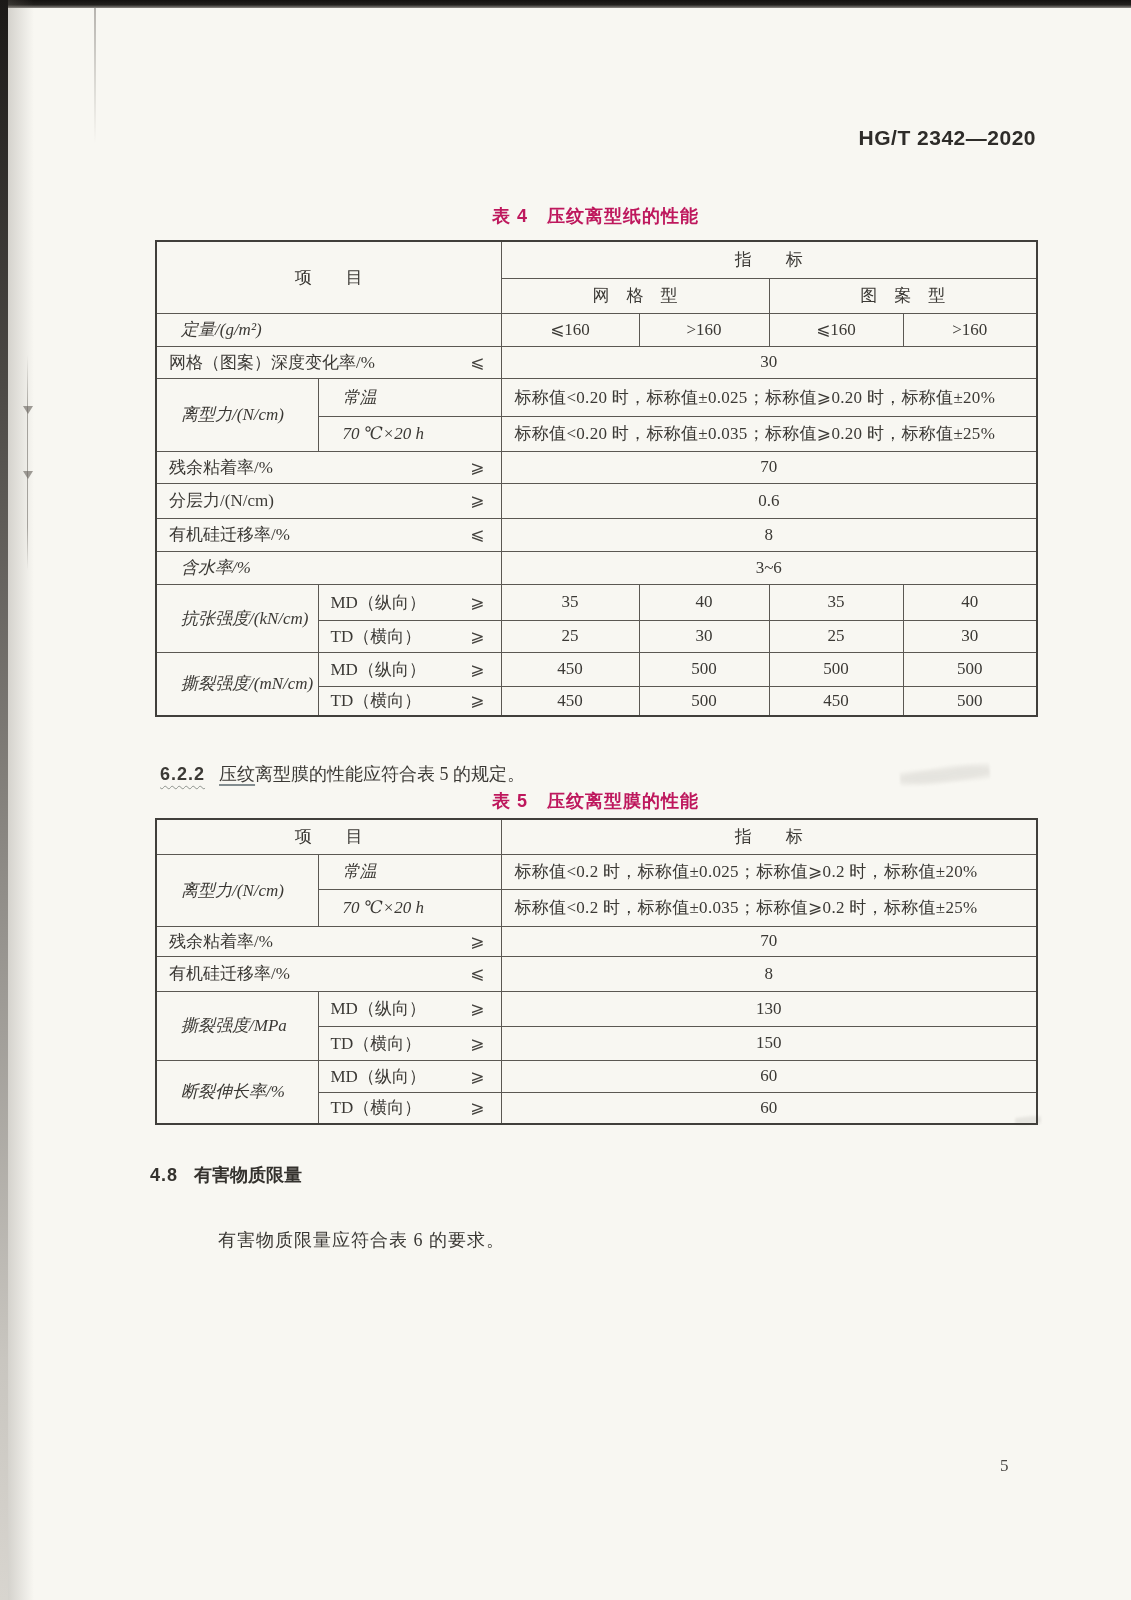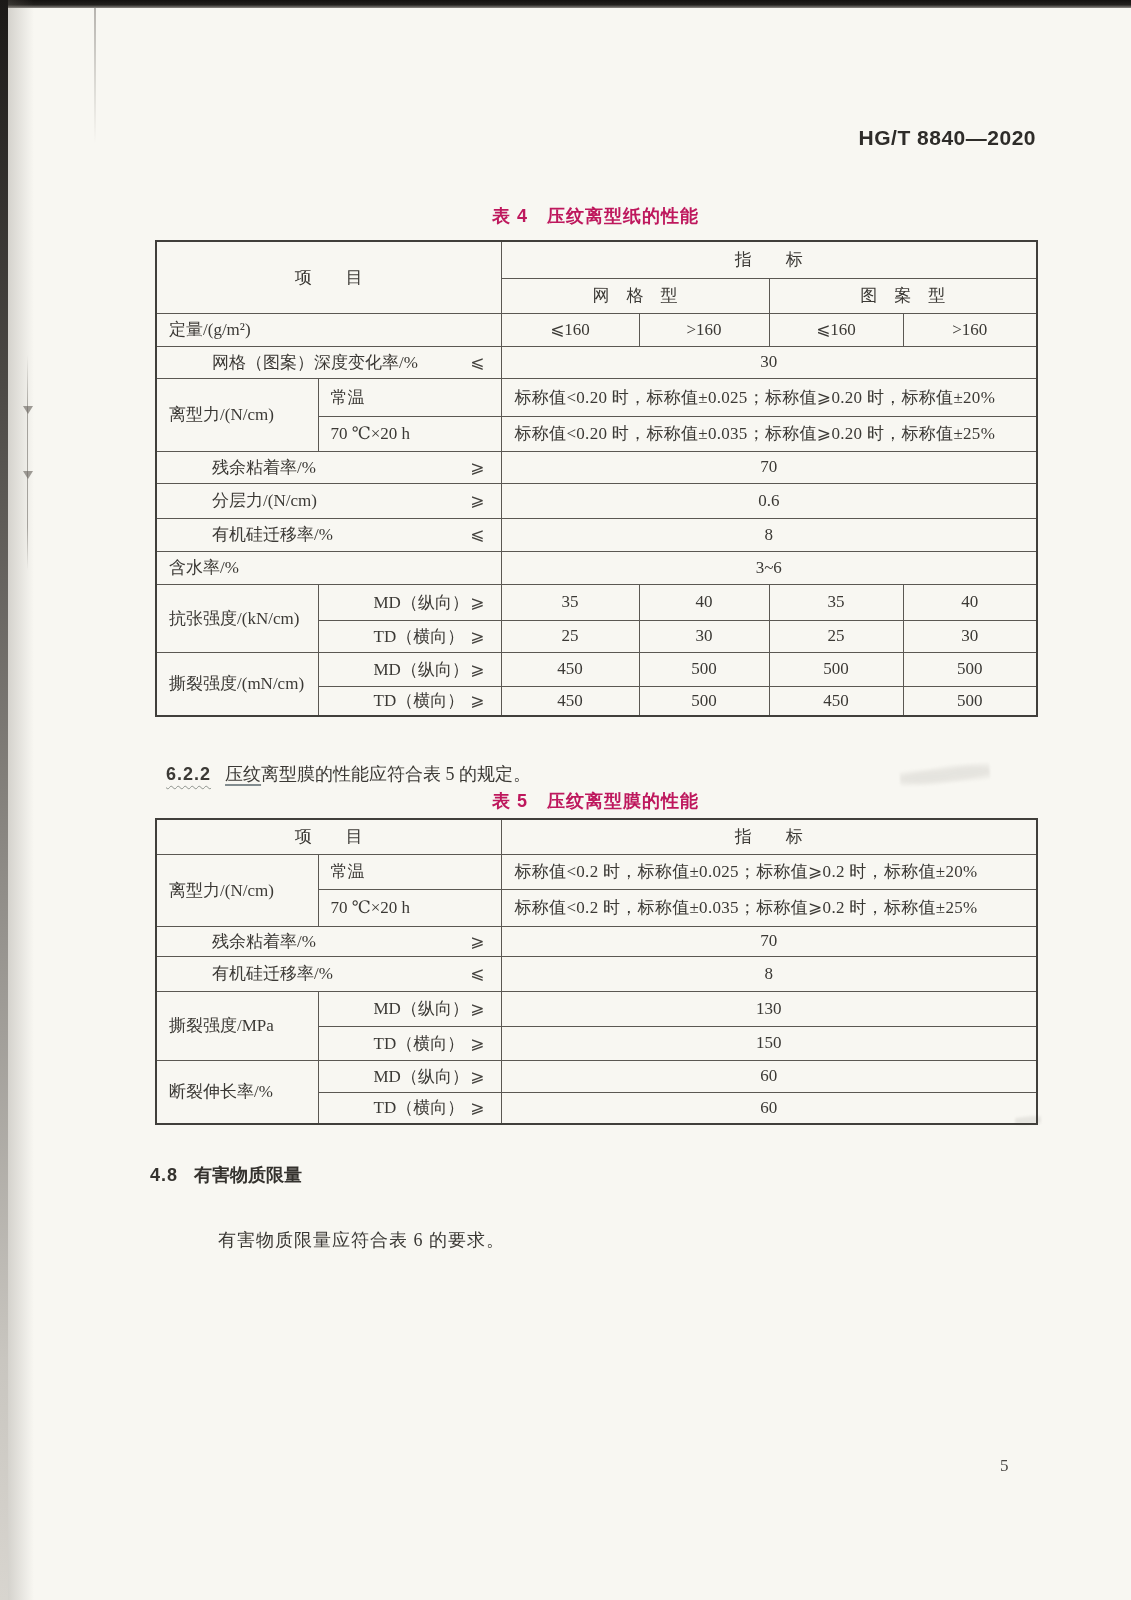--- a/index.html
+++ b/index.html
@@ -34,21 +34,21 @@
 
   
   .doc-code { position:absolute; top:126px; right:95px;
     font-family:"Liberation Sans","DejaVu Sans",sans-serif;
     font-weight:bold; font-size:21px; letter-spacing:0.5px; color:#2e2c29; }
   .tbl-caption { position:absolute; left:155px; width:881px; text-align:center;
     font-family:"Liberation Sans","DejaVu Sans",sans-serif;
     font-weight:bold; font-size:18px; color:#be185d; letter-spacing:1px; }
   .cap4 { top:204px; } .cap5 { top:789px; }
 
-  .clause-p { position:absolute; left:166px; font-size:18px; color:#3b3935; }
+  .clause-p { position:absolute; left:160px; font-size:18px; color:#3b3935; }
   .p622 { top:744px; }
   .clause-num { font-family:"Liberation Sans","DejaVu Sans",sans-serif;
     font-weight:bold; letter-spacing:1px; margin-right:14px;
     text-decoration:underline wavy rgba(125,130,125,0.85) 1px; text-underline-offset:5px; }
   .ul-lead { text-decoration:underline solid rgba(100,112,118,0.8) 1.5px; text-underline-offset:4px; }
   .h63 { position:absolute; left:150px; top:1163px;
     font-family:"Liberation Sans","DejaVu Sans",sans-serif;
     font-weight:bold; font-size:18px; color:#34322e; }
   .h63 .num { margin-right:16px; letter-spacing:1px; }
   .p63 { position:absolute; left:198px; top:1210px; font-size:18px; letter-spacing:1px;margin-left:20px; }
@@ -56,45 +56,45 @@
 
   
   table.tbl { position:absolute; left:155px; width:881px;
     border-collapse:collapse; table-layout:fixed;
     border:2px solid #413f3b; }
   .t4 { top:240px; } .t5 { top:818px; }
   table.tbl td { border:1px solid #5b5853; padding:0; vertical-align:middle;
     font-size:17px; color:#3b3935; overflow:hidden; }
   td.hd { text-align:center; font-size:17px; }
   td.item { text-align:left; }
-  td.item > .pad, td.sub > .pad { padding-left:12px; }
+  td.item > .pad, td.sub > .pad { padding-left:24px;font-style:italic; }
   td.sub { font-size:16px; }
   td.val { text-align:center; font-size:16px; }
   td.spec { font-size:16px; letter-spacing:0.3px; }
   td.spec > .pad { padding-left:13px; }
   .cf { display:flex; justify-content:space-between; align-items:center; width:100%; }
-  .cf .txt { padding-left:12px;margin-left:43px; }
+  .cf .txt { padding-left:12px; }
   .op { padding-right:16px; font-size:17px; color:#44423e; }
 </style>
 </head>
 <body>
 
 <div class="page">
 
   <div class="scan-top-edge"></div>
   <div class="scan-left-edge"></div>
   <div class="scan-left-shade"></div>
   <div class="crease-top"></div>
   <div class="fold-line"></div>
   <div class="fold-mark m1"></div>
   <div class="fold-mark m2"></div>
   <div class="smudge s1"></div>
   <div class="smudge s2"></div>
 
-  <div class="doc-code">HG/T 8840—2020</div>
+  <div class="doc-code">HG/T 2342—2020</div>
 
   <div class="tbl-caption cap4">表 4　压纹离型纸的性能</div>
 
   <table class="tbl t4">
     <colgroup>
         <col style="width:162px">
         <col style="width:183px">
         <col style="width:138px">
         <col style="width:130px">
         <col style="width:134px">

